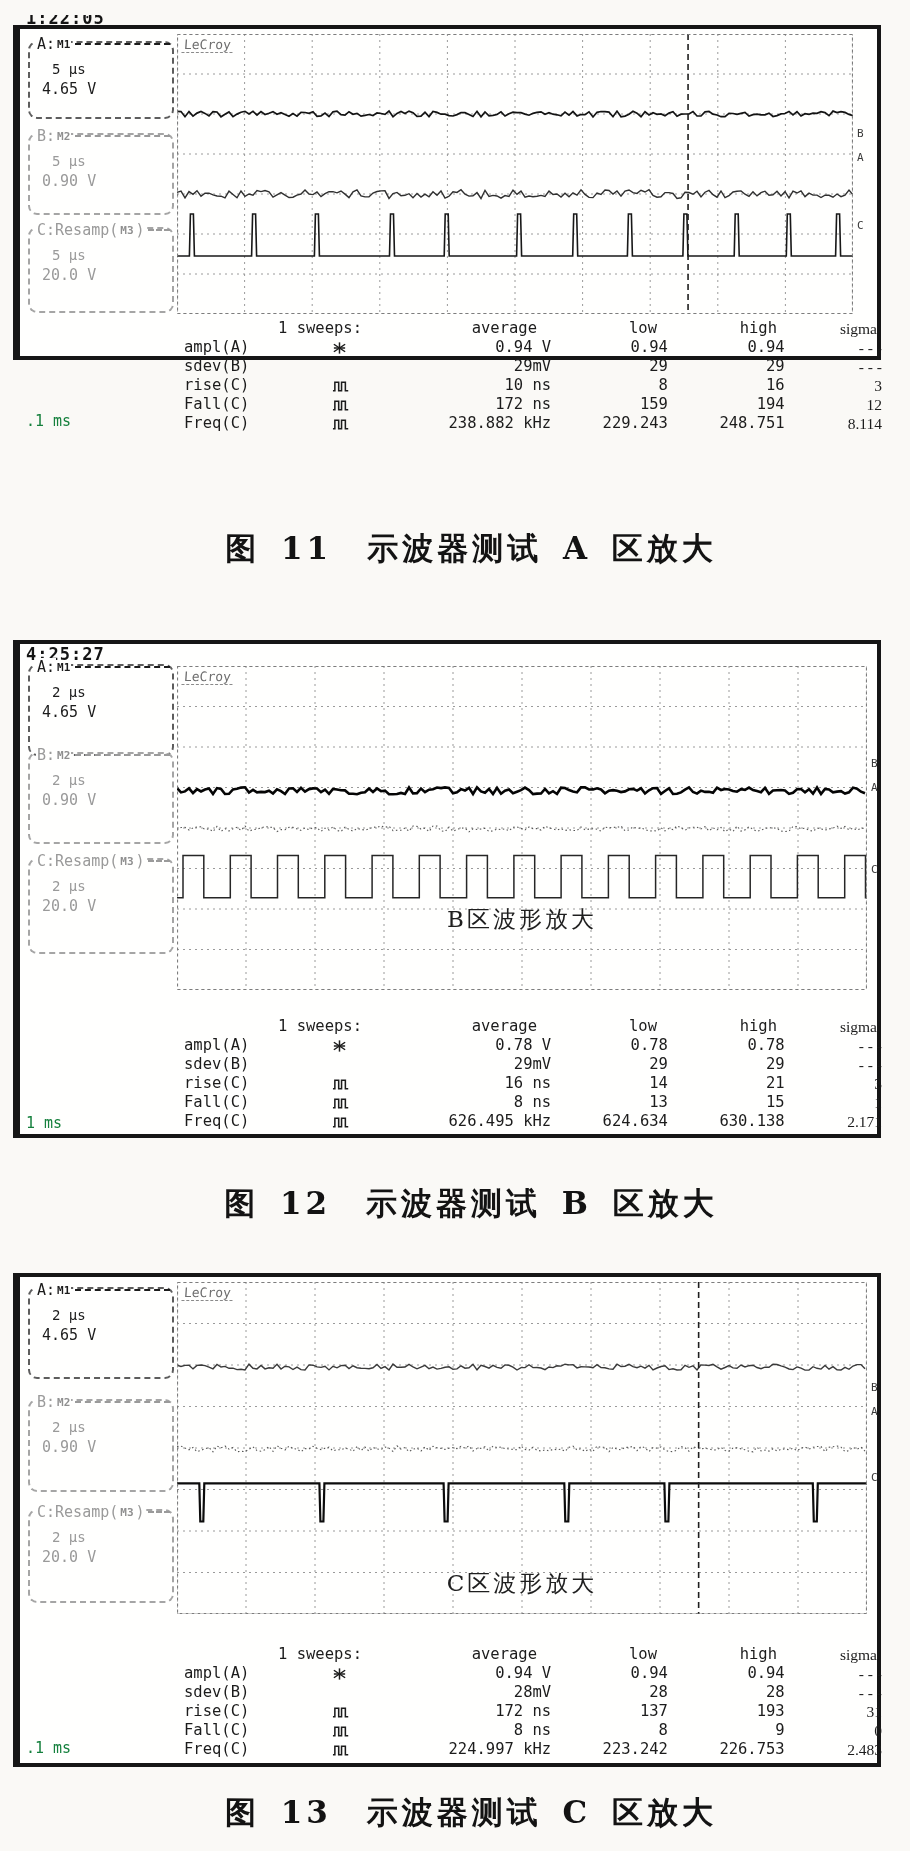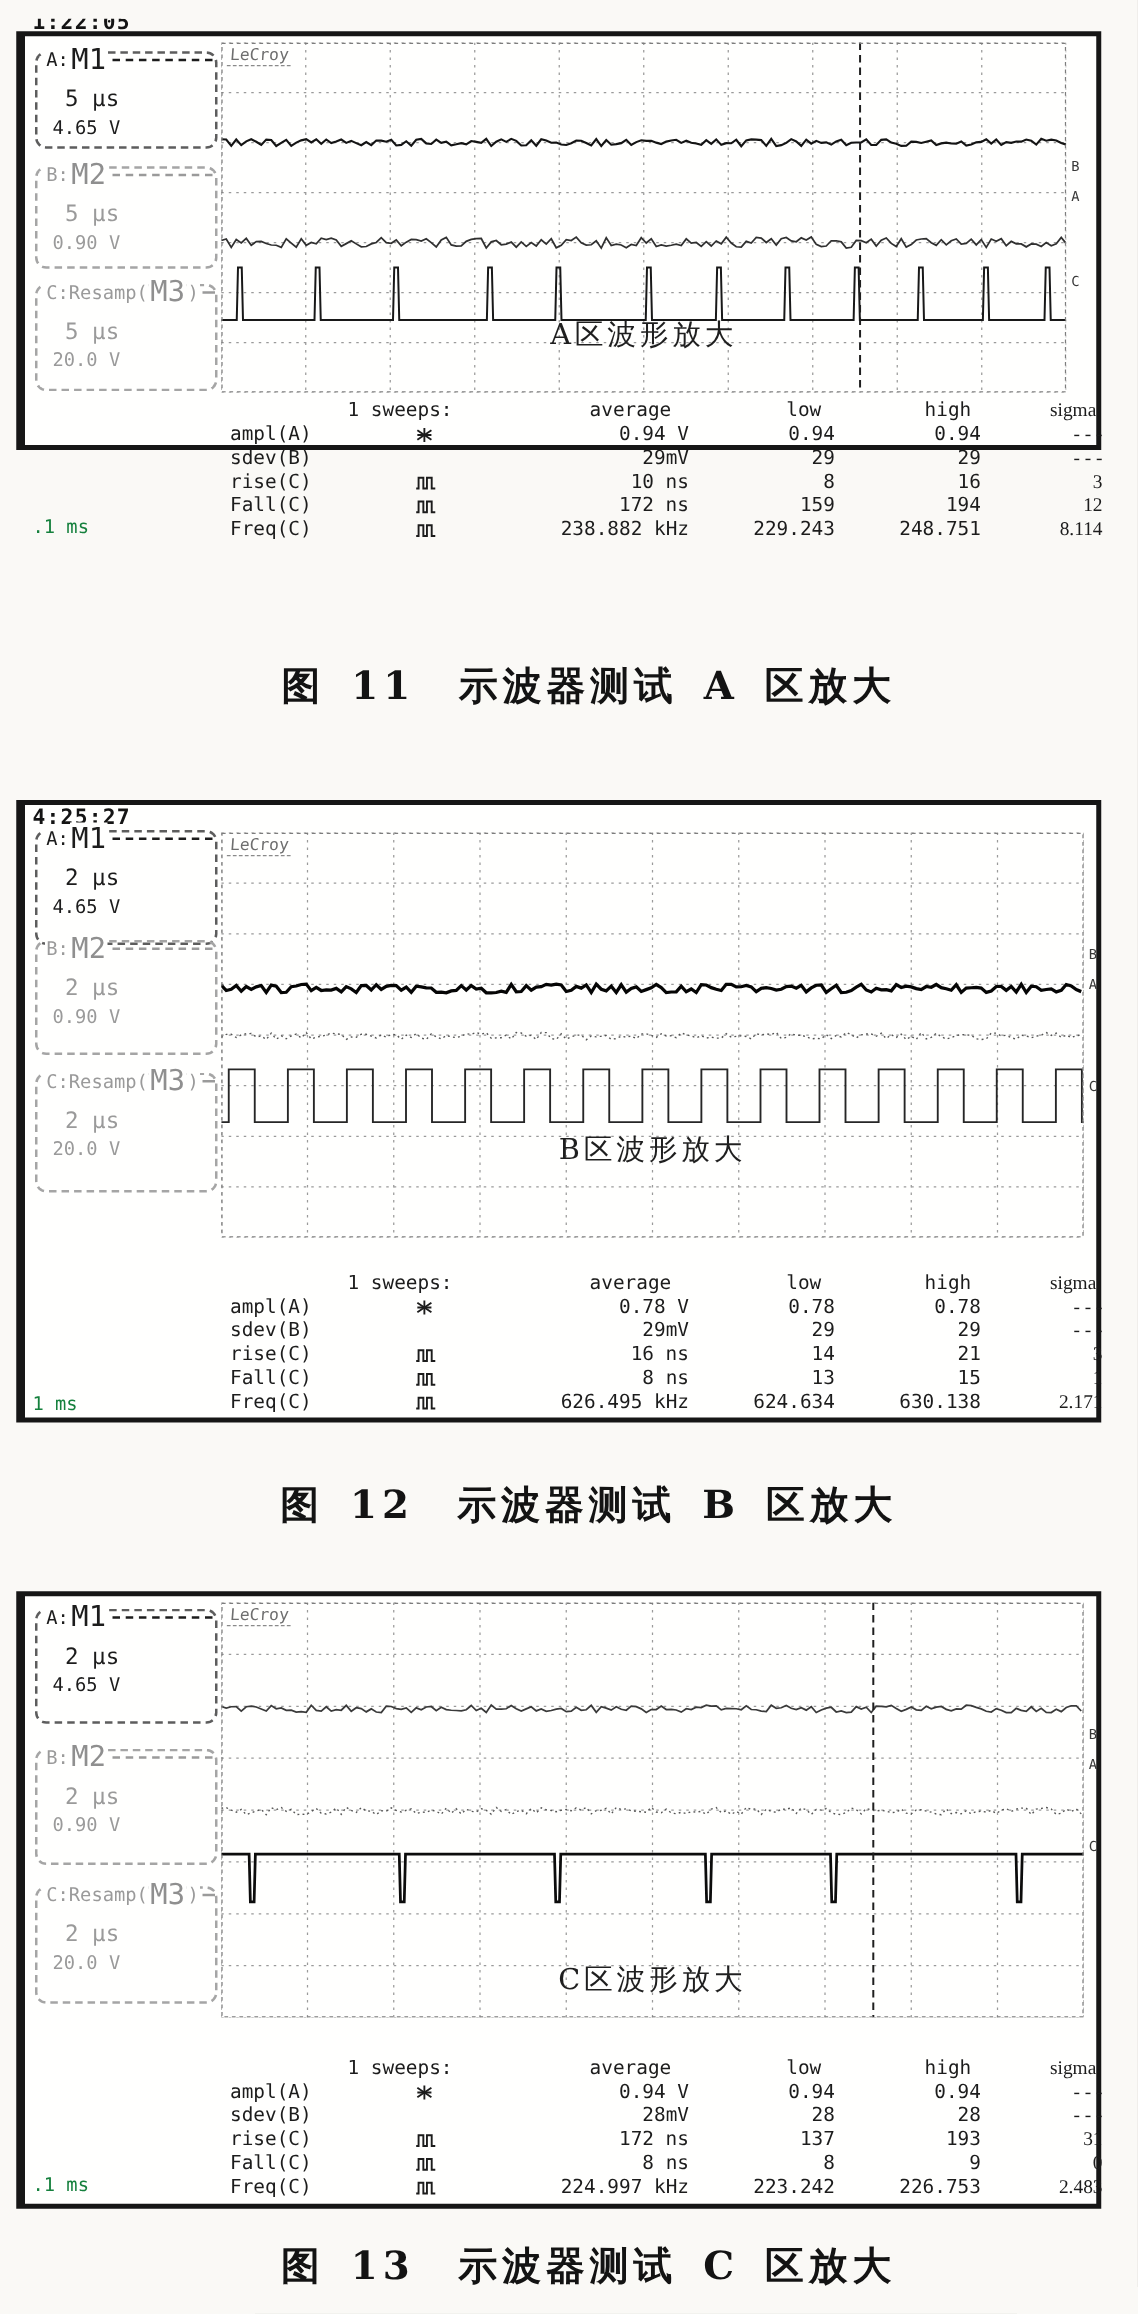--- a/index.html
+++ b/index.html
@@ -11,23 +11,23 @@
   .ts-above{top:-14px;height:13px;overflow:hidden;}
   .ts-above .tstext{display:block;margin-top:-7px;}
   .ts-in{top:0px;}
   .chwrap{position:absolute;left:8px;top:0;width:148px;height:100%;}
   .chbox{position:absolute;left:0;width:146px;border:2px dashed #5d5d5d;border-radius:9px;
          box-sizing:border-box;padding:1px 0 0 6px;font-size:15px;background:transparent;}
   .chbox.faded{border-color:#a5a5a5;color:#9a9a9a;}
   .chbox.faded .chbold{color:#8f8f8f;}
   .chlab{display:flex;align-items:center;white-space:nowrap;font-size:15px;margin-top:-9px;background:transparent;}
   .chlab>span{background:#fffffe;padding:0 1px;}
-  .chbold{font-weight:normal;font-size:23px;}
+  .chbold{font-weight:bold;font-size:11px;}
   .chdash{flex:1 1 auto;border-top:2px dashed currentColor;margin:0 2px;min-width:8px;background:none !important;}
-  .chtime{margin-top:8px;padding-left:16px;font-size:18px;}
+  .chtime{margin-top:8px;padding-left:16px;font-size:14px;}
   .chvolt{margin-top:3px;padding-left:6px;font-size:15px;}
   .gridbox{position:absolute;}
   .wavesvg{position:absolute;left:0;top:0;}
   .brand{position:absolute;top:3px;left:5px;font-size:13px;color:#6e6e6e;
          border-bottom:1px dashed #8a8a8a;padding:0 2px;transform:skewX(-4deg);}
   .annot{position:absolute;left:0;width:100%;text-align:center;
          font-family:"DejaVu Serif","Liberation Serif",serif;font-size:23px;color:#1f1f1f;letter-spacing:3px;}
   .mk{position:absolute;font-size:11px;color:#3a3a3a;line-height:10px;}
   .mtable{position:absolute;left:152px;width:710px;font-size:15.5px;}
   .trow{display:flex;height:19px;line-height:19px;white-space:pre;}
@@ -108,21 +108,20 @@
             <line x1="0" y1="200" x2="676" y2="200" stroke="#9a9a9a" stroke-width="1" stroke-dasharray="2,4"></line>
             <line x1="0" y1="240" x2="676" y2="240" stroke="#9a9a9a" stroke-width="1" stroke-dasharray="2,4"></line>
             <line x1="0" y1="280" x2="676" y2="280" stroke="#9a9a9a" stroke-width="1" stroke-dasharray="2,4"></line>
             <polyline points="0,77.4 4,77.6 8,82.7 12,77.6 16,82.1 20,79.1 24,77.4 28,79.4 32,81.9 36,77.7 40,78.0 44,82.8 48,80.3 52,77.9 56,82.7 60,80.1 64,78.3 68,77.3 72,79.9 76,77.4 80,81.0 84,77.6 88,80.5 92,79.2 96,77.6 100,80.3 104,78.7 108,80.5 112,82.2 116,79.6 120,82.1 124,78.4 128,78.5 132,79.4 136,77.8 140,82.4 144,81.9 148,79.0 152,82.6 156,77.8 160,77.1 164,80.7 168,81.2 172,77.7 176,80.3 180,79.4 184,82.2 188,81.4 192,80.5 196,81.5 200,78.8 204,79.5 208,80.3 212,77.1 216,82.8 220,79.4 224,77.5 228,79.5 232,77.1 236,78.7 240,82.4 244,82.2 248,78.2 252,82.6 256,77.4 260,78.4 264,80.2 268,80.1 272,81.6 276,82.0 280,80.6 284,78.5 288,78.6 292,80.4 296,82.4 300,77.3 304,82.8 308,78.0 312,81.8 316,81.3 320,80.5 324,77.9 328,82.0 332,79.7 336,78.2 340,78.7 344,78.6 348,80.1 352,81.2 356,79.3 360,78.4 364,77.8 368,80.3 372,78.6 376,80.2 380,80.8 384,81.8 388,78.1 392,81.1 396,77.5 400,81.9 404,80.5 408,80.6 412,77.8 416,83.0 420,78.3 424,77.5 428,77.7 432,78.1 436,82.7 440,77.1 444,82.8 448,82.1 452,80.3 456,77.3 460,79.2 464,82.7 468,77.7 472,80.9 476,78.7 480,80.3 484,79.9 488,81.7 492,79.1 496,77.8 500,82.2 504,80.2 508,80.0 512,80.0 516,77.5 520,82.0 524,82.0 528,77.9 532,77.5 536,80.1 540,81.0 544,82.7 548,82.6 552,79.3 556,79.5 560,80.4 564,79.4 568,78.4 572,82.1 576,80.7 580,80.1 584,80.8 588,80.9 592,79.2 596,82.5 600,81.6 604,79.9 608,79.5 612,77.4 616,80.9 620,77.6 624,82.0 628,79.7 632,80.3 636,79.2 640,79.3 644,77.6 648,78.6 652,81.7 656,77.1 660,78.6 664,77.7 668,78.4 672,80.4 676,81.7 " fill="none" stroke="#141414" stroke-width="1.7"></polyline>
             <polyline points="0,158.4 4,157.2 8,163.9 12,157.6 16,160.3 20,156.7 24,162.2 28,159.3 32,159.1 36,160.8 40,162.0 44,162.2 48,163.9 52,157.1 56,160.5 60,163.8 64,157.0 68,162.3 72,160.0 76,161.1 80,156.5 84,157.6 88,156.6 92,157.9 96,163.1 100,160.9 104,158.6 108,161.1 112,163.5 116,163.2 120,161.1 124,160.0 128,156.1 132,160.1 136,160.6 140,158.0 144,162.6 148,159.7 152,157.6 156,157.7 160,158.8 164,157.0 168,160.1 172,163.6 176,157.9 180,155.9 184,161.9 188,162.9 192,162.8 196,159.1 200,157.5 204,156.9 208,156.8 212,164.4 216,159.5 220,158.4 224,161.8 228,161.3 232,159.7 236,163.7 240,159.5 244,163.1 248,160.1 252,162.8 256,157.8 260,161.3 264,157.0 268,164.2 272,162.3 276,157.7 280,158.4 284,155.7 288,160.2 292,162.1 296,161.8 300,158.6 304,164.5 308,156.3 312,162.4 316,161.4 320,162.0 324,164.2 328,161.6 332,162.4 336,156.2 340,160.4 344,157.1 348,163.2 352,162.0 356,162.8 360,162.2 364,161.4 368,162.4 372,157.1 376,160.5 380,160.0 384,163.1 388,159.3 392,162.8 396,158.8 400,161.1 404,155.8 408,160.4 412,163.4 416,163.6 420,159.1 424,160.4 428,156.0 432,156.5 436,160.0 440,157.0 444,162.1 448,157.0 452,156.0 456,158.7 460,159.4 464,156.3 468,158.0 472,155.6 476,161.5 480,163.2 484,162.8 488,158.6 492,158.6 496,159.5 500,164.4 504,163.8 508,158.3 512,158.5 516,160.2 520,157.3 524,162.9 528,158.2 532,156.4 536,160.7 540,163.2 544,157.0 548,163.7 552,161.7 556,158.0 560,157.2 564,156.9 568,160.2 572,162.3 576,157.8 580,161.9 584,158.6 588,157.2 592,161.2 596,160.8 600,157.3 604,161.9 608,157.7 612,163.9 616,157.2 620,159.0 624,156.9 628,162.6 632,159.1 636,161.1 640,161.1 644,163.5 648,161.2 652,161.3 656,163.2 660,160.0 664,162.6 668,161.1 672,156.0 676,160.9 " fill="none" stroke="#303030" stroke-width="1.4"></polyline>
             <path d="M0 222.0 L12.4 222.0 L13.4 180.0 L16.4 180.0 L17.4 222.0 L74.6 222.0 L75.6 180.0 L78.6 180.0 L79.6 222.0 L137.4 222.0 L138.4 180.0 L141.4 180.0 L142.4 222.0 L212.5 222.0 L213.5 180.0 L216.5 180.0 L217.5 222.0 L267.2 222.0 L268.2 180.0 L271.2 180.0 L272.2 222.0 L339.6 222.0 L340.6 180.0 L343.6 180.0 L344.6 222.0 L395.7 222.0 L396.7 180.0 L399.7 180.0 L400.7 222.0 L450.4 222.0 L451.4 180.0 L454.4 180.0 L455.4 222.0 L505.9 222.0 L506.9 180.0 L509.9 180.0 L510.9 222.0 L557.2 222.0 L558.2 180.0 L561.2 180.0 L562.2 222.0 L609.3 222.0 L610.3 180.0 L613.3 180.0 L614.3 222.0 L658.6 222.0 L659.6 180.0 L662.6 180.0 L663.6 222.0 L676 222.0" fill="none" stroke="#181818" stroke-width="1.6"></path>
             <line x1="511.056" y1="0" x2="511.056" y2="280" stroke="#1f1f1f" stroke-width="1.6" stroke-dasharray="6,4"></line>
             <rect x="0.5" y="0.5" width="675" height="279" fill="none" stroke="#7d7d7d" stroke-width="1.2" stroke-dasharray="3,3"></rect>
           </svg>
         <div class="brand">LeCroy</div>
-        <div class="annot" style="top: 218px;">A区波形放大</div>
       <div class="mk" style="left: 680px; top: 95px;">B</div>
           <div class="mk" style="left: 680px; top: 119px;">A</div>
           <div class="mk" style="left: 680px; top: 187px;">C</div>
         </div>
       <div class="mtable" style="top: 290px;">
           <div class="trow thead"><span class="h-sweeps">1 sweeps:</span><span class="c-avg">average</span><span class="c-low">low</span><span class="c-high">high</span><span class="c-sigma">sigma</span></div>
           <div class="trow"><span class="c-label">ampl(A)</span><span class="c-icon"><svg width="15" height="14" viewBox="0 0 16 14">
                 <g stroke="#1c1c1c" stroke-width="1.6">
                   <line x1="8" y1="1" x2="8" y2="13"></line>
                   <line x1="2" y1="3" x2="14" y2="11"></line>

